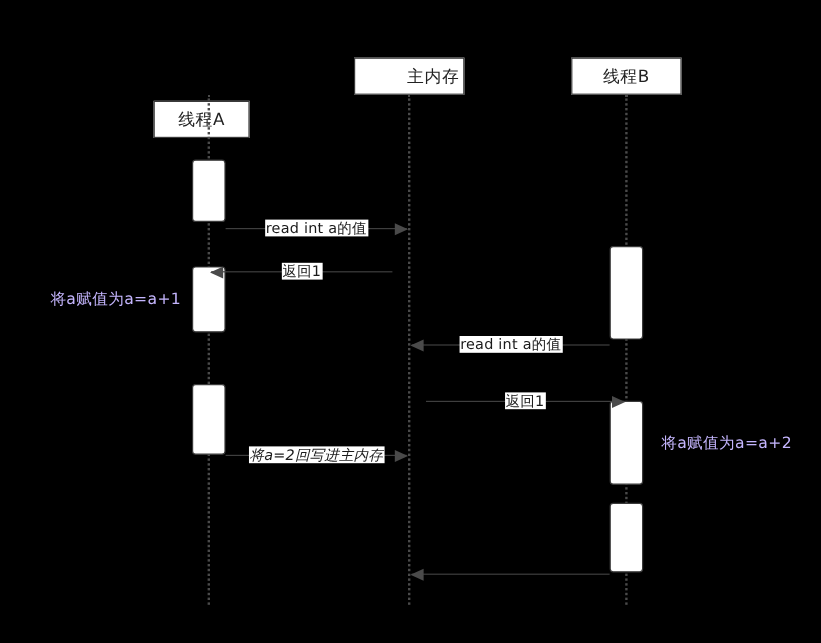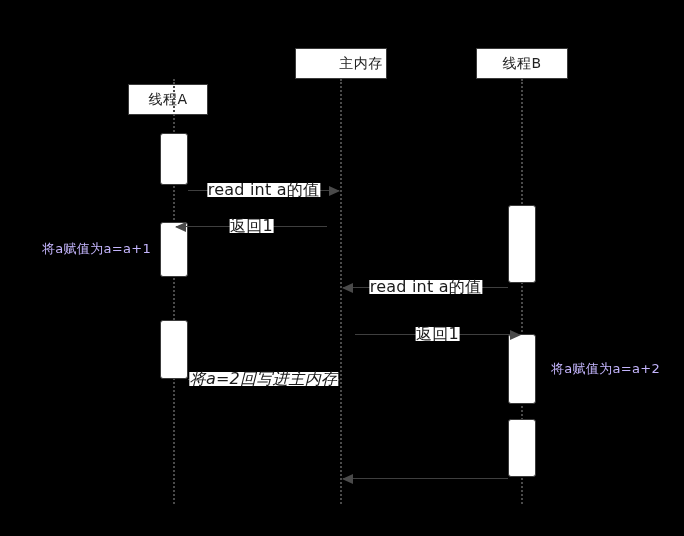--- a/index.html
+++ b/index.html
@@ -73,21 +73,21 @@
   .arrowhead.left {
     border-top: 5px solid transparent;
     border-bottom: 5px solid transparent;
     border-right: 11px solid #4a4a4a;
     left: -1px;
   }
   .msg-label {
     position: absolute;
     background: #ffffff;
     color: #1a1a1a;
-    font-size: 16px;
+    font-size: 12px;
     line-height: 14px;
     padding: 0 1px;
     white-space: nowrap;
     transform: translate(-50%, -50%);
     letter-spacing: 0.2px;
   }
 
   
   .note {
     position: absolute;

